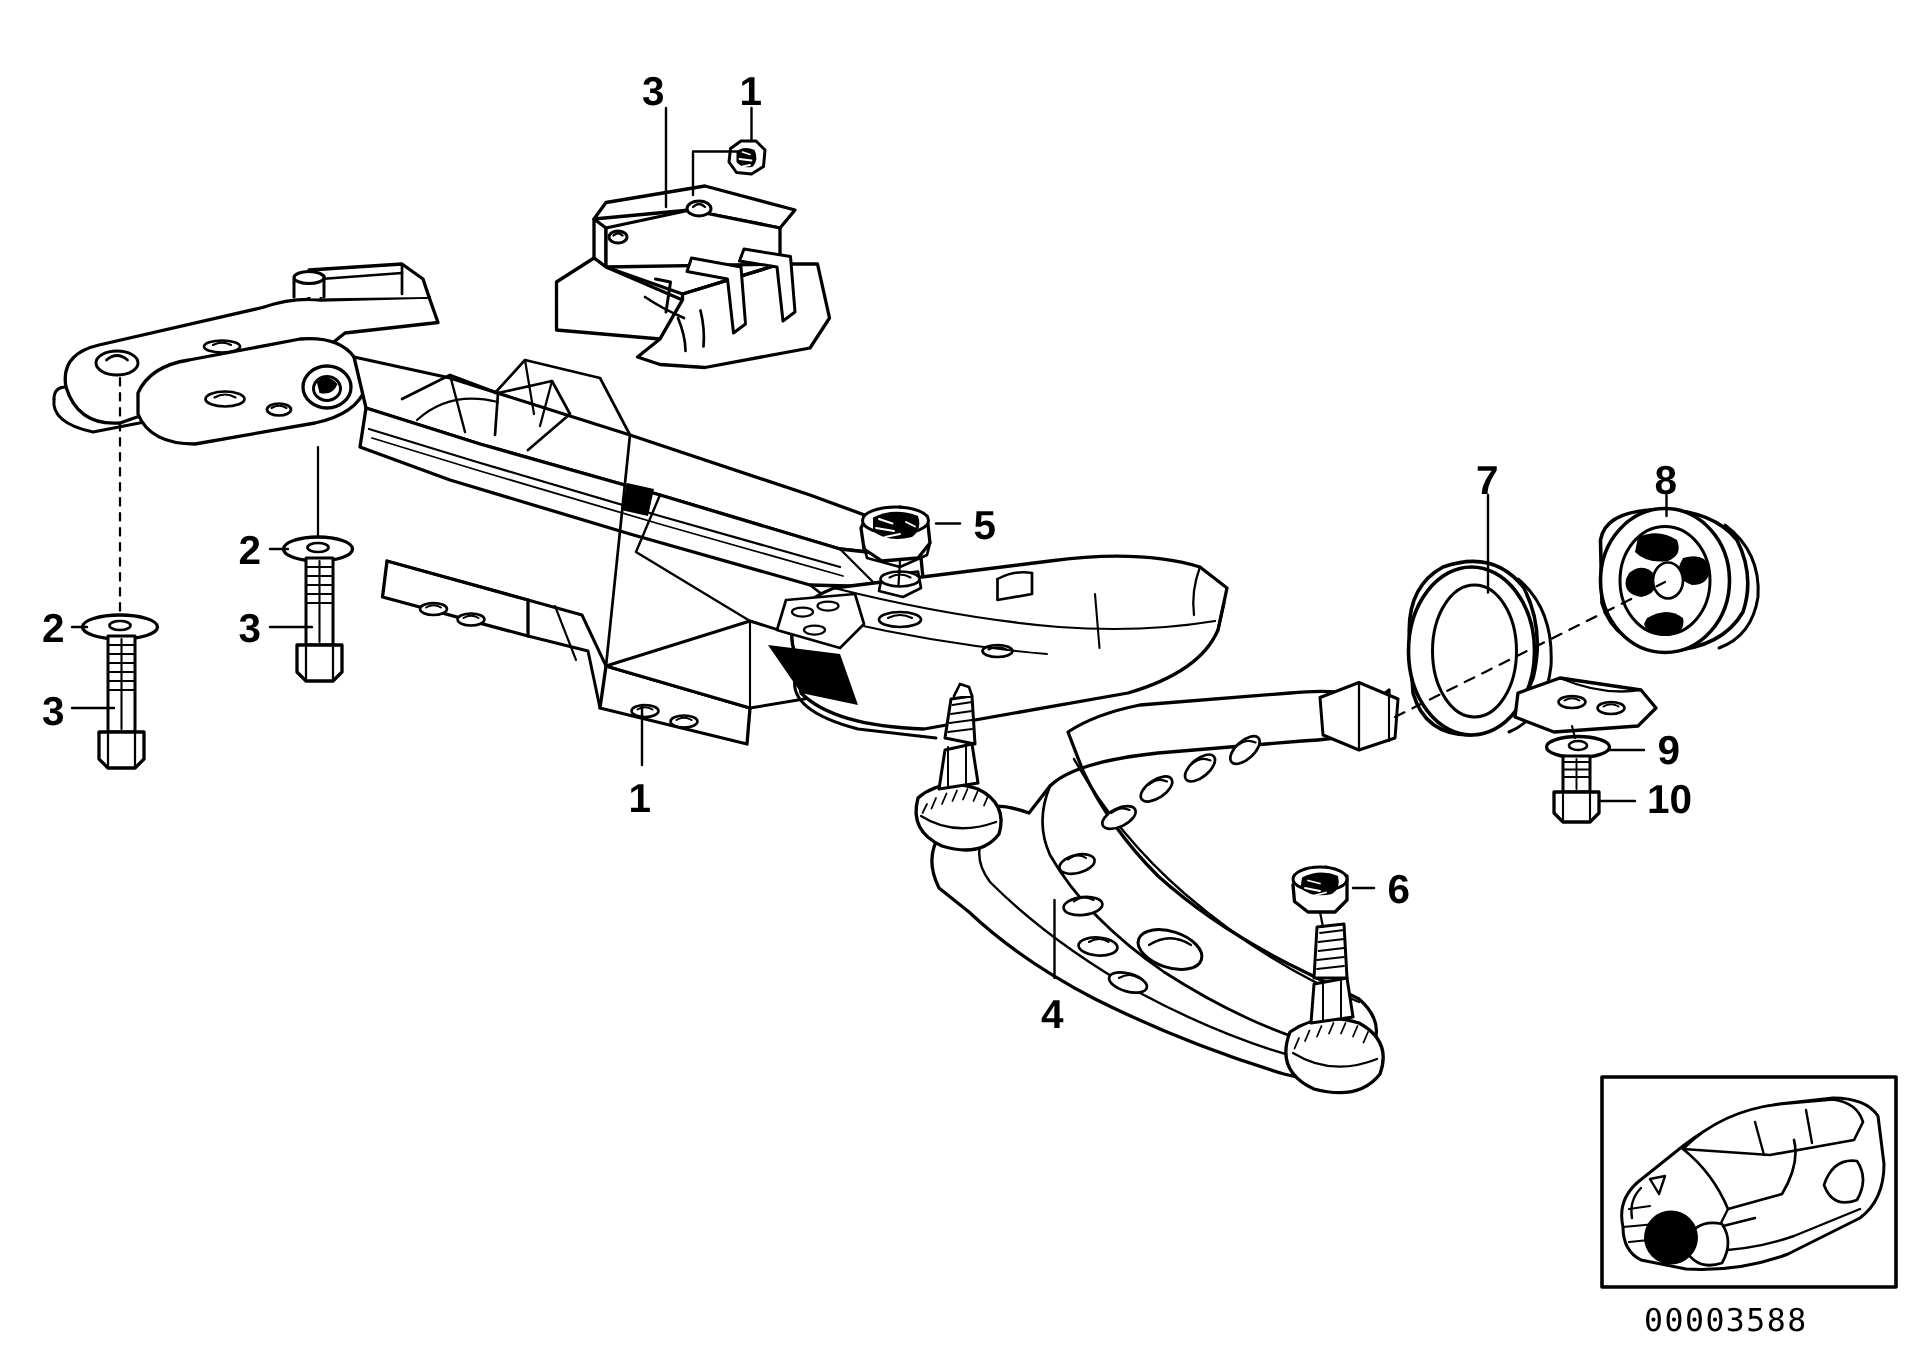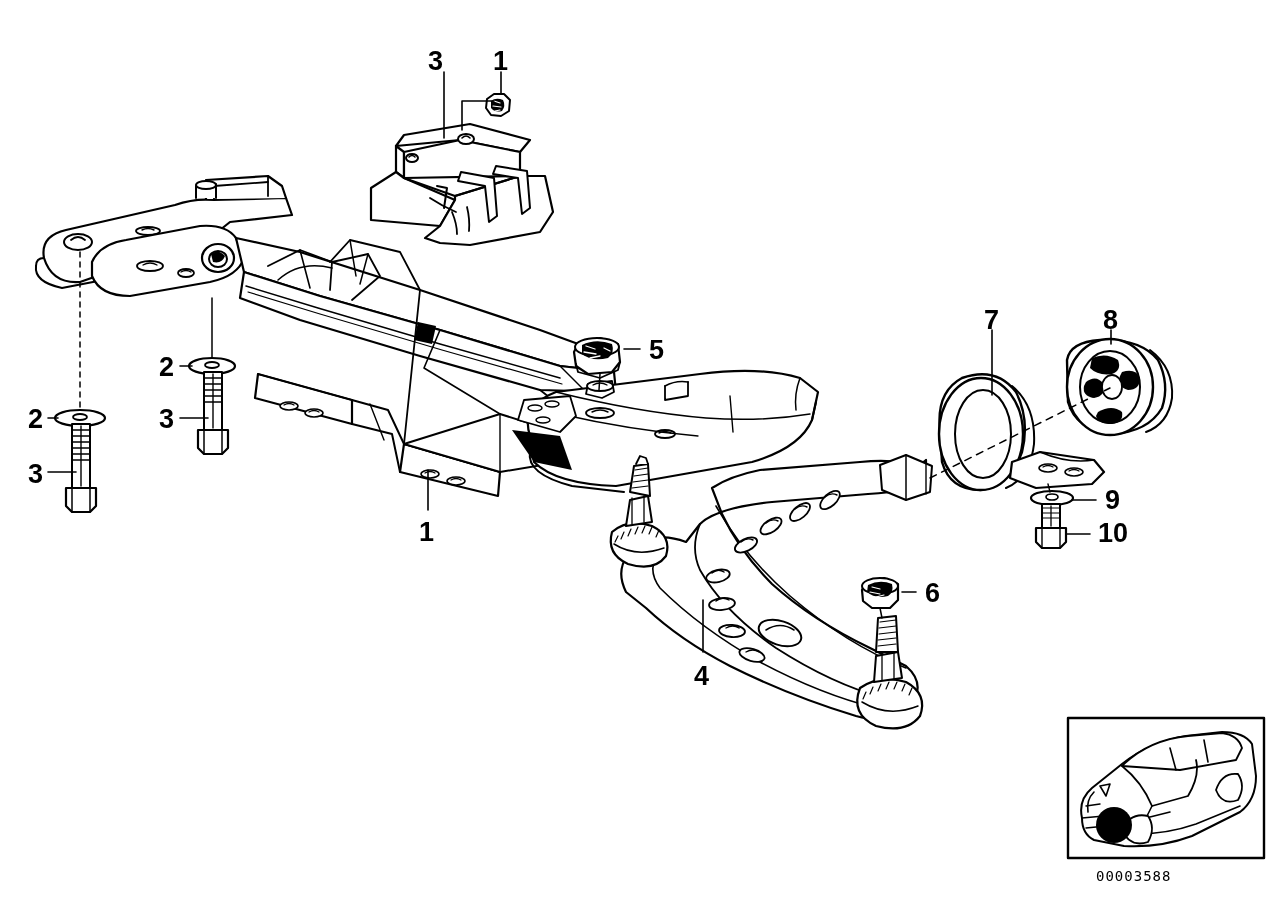--- a/index.html
+++ b/index.html
@@ -31,21 +31,21 @@
     font-weight: bold;
     font-size: 27px;
     color: #000000;
     line-height: 1;
     white-space: nowrap;
     user-select: none;
   }
   .caption-code {
     position: absolute;
     font-family: "DejaVu Sans Mono", monospace;
-    font-size: 14px;
+    font-size: 21px;
     letter-spacing: 1px;
     color: #000000;
     white-space: nowrap;
     text-align: center;
   }
 </style>
 </head>
 <body>
 
 <div id="stage">

